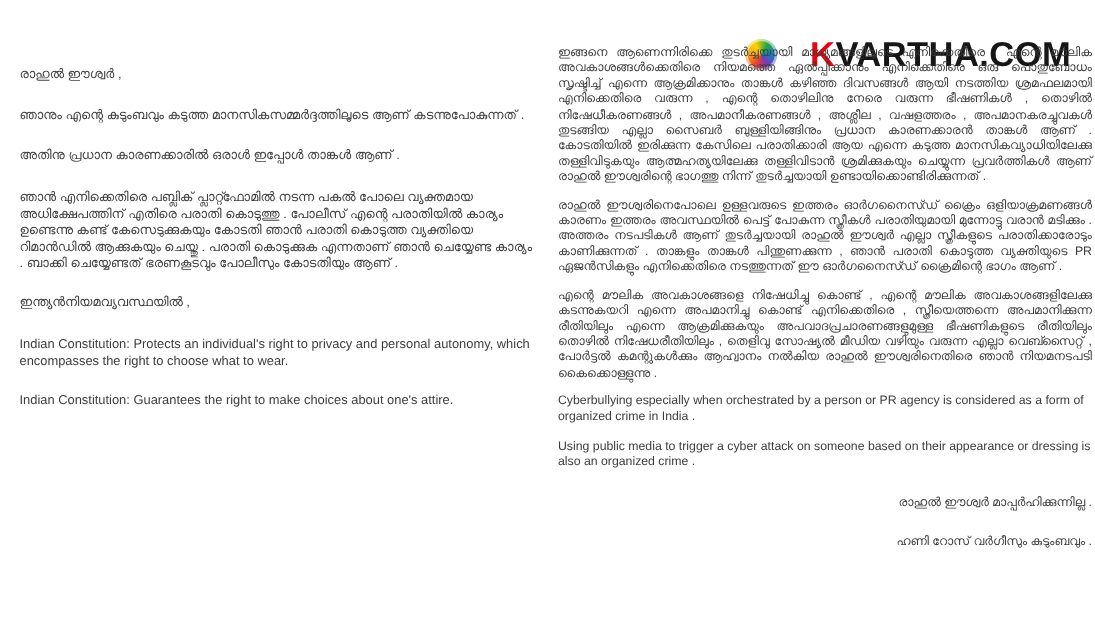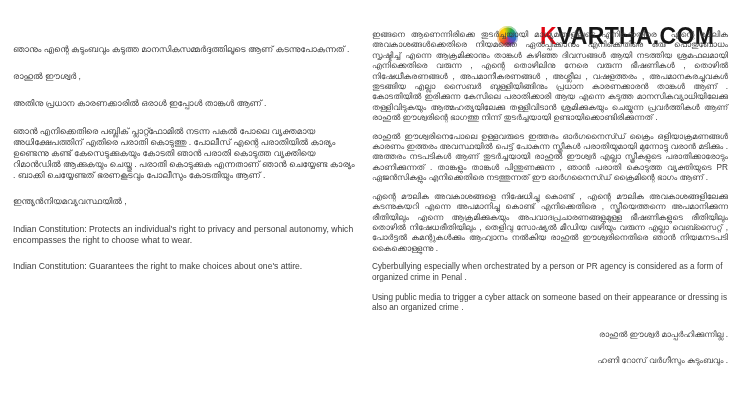--- a/index.html
+++ b/index.html
@@ -52,32 +52,32 @@
 <body>
 
 <div class="page">
 
   <header class="logo">
     <span class="logo-icon"></span>
     <span class="logo-text"><span class="logo-k">K</span><span>VARTHA.COM</span></span>
   </header>
 
   <section class="col col-left" lang="ml">
+    <p class="single">രാഹുൽ ഈശ്വർ ,</p>
     <p class="single">ഞാനും എന്റെ കുടുംബവും കടുത്ത മാനസികസമ്മർദ്ദത്തിലൂടെ ആണ് കടന്നുപോകുന്നത് .</p>
-    <p class="single">രാഹുൽ ഈശ്വർ ,</p>
     <p class="single">അതിനു പ്രധാന കാരണക്കാരിൽ ഒരാൾ ഇപ്പോൾ താങ്കൾ ആണ് .</p>
     <p>ഞാൻ എനിക്കെതിരെ പബ്ലിക് പ്ലാറ്റ്ഫോമിൽ നടന്ന പകൽ പോലെ വ്യക്തമായ അധിക്ഷേപത്തിന് എതിരെ പരാതി കൊടുത്തു . പോലീസ് എന്റെ പരാതിയിൽ കാര്യം ഉണ്ടെന്നു കണ്ട് കേസെടുക്കുകയും കോടതി ഞാൻ പരാതി കൊടുത്ത വ്യക്തിയെ റിമാൻഡിൽ ആക്കുകയും ചെയ്തു . പരാതി കൊടുക്കുക എന്നതാണ് ഞാൻ ചെയ്യേണ്ട കാര്യം . ബാക്കി ചെയ്യേണ്ടത് ഭരണകൂടവും പോലീസും കോടതിയും ആണ് .</p>
     <p class="single">ഇന്ത്യൻനിയമവ്യവസ്ഥയിൽ ,</p>
     <p lang="en">Indian Constitution: Protects an individual's right to privacy and personal autonomy, which encompasses the right to choose what to wear.</p>
     <p lang="en">Indian Constitution: Guarantees the right to make choices about one's attire.</p>
   </section>
 
   <section class="col col-right" lang="ml">
     <p>ഇങ്ങനെ ആണെന്നിരിക്കെ തുടർച്ചയായി മാധ്യമങ്ങളിലൂടെ എനിക്കെതിരെ , എന്റെ മൗലിക അവകാശങ്ങൾക്കെതിരെ നിയമത്തെ ഏൽപ്പിക്കാനും എനിക്കെതിരെ ഒരു പൊതുബോധം സൃഷ്ടിച്ച് എന്നെ ആക്രമിക്കാനും താങ്കൾ കഴിഞ്ഞ ദിവസങ്ങൾ ആയി നടത്തിയ ശ്രമഫലമായി എനിക്കെതിരെ വരുന്ന , എന്റെ തൊഴിലിനു നേരെ വരുന്ന ഭീഷണികൾ , തൊഴിൽ നിഷേധീകരണങ്ങൾ , അപമാനീകരണങ്ങൾ , അശ്ലീല , വഷളത്തരം , അപമാനകരച്ചുവകൾ തുടങ്ങിയ എല്ലാ സൈബർ ബുള്ളിയിങ്ങിനും പ്രധാന കാരണക്കാരൻ താങ്കൾ ആണ് . കോടതിയിൽ ഇരിക്കുന്ന കേസിലെ പരാതിക്കാരി ആയ എന്നെ കടുത്ത മാനസികവ്യാധിയിലേക്കു തള്ളിവിടുകയും ആത്മഹത്യയിലേക്കു തള്ളിവിടാൻ ശ്രമിക്കുകയും ചെയ്യുന്ന പ്രവർത്തികൾ ആണ് രാഹുൽ ഈശ്വരിന്റെ ഭാഗത്തു നിന്ന് തുടർച്ചയായി ഉണ്ടായിക്കൊണ്ടിരിക്കുന്നത് .</p>
     <p>രാഹുൽ ഈശ്വരിനെപോലെ ഉള്ളവരുടെ ഇത്തരം ഓർഗനൈസ്ഡ് ക്രൈം ഒളിയാക്രമണങ്ങൾ കാരണം ഇത്തരം അവസ്ഥയിൽ പെട്ട് പോകുന്ന സ്ത്രീകൾ പരാതിയുമായി മുന്നോട്ടു വരാൻ മടിക്കും . അത്തരം നടപടികൾ ആണ് തുടർച്ചയായി രാഹുൽ ഈശ്വർ എല്ലാ സ്ത്രീകളുടെ പരാതിക്കാരോടും കാണിക്കുന്നത് . താങ്കളും താങ്കൾ പിന്തുണക്കുന്ന , ഞാൻ പരാതി കൊടുത്ത വ്യക്തിയുടെ PR ഏജൻസികളും എനിക്കെതിരെ നടത്തുന്നത് ഈ ഓർഗനൈസ്ഡ് ക്രൈമിന്റെ ഭാഗം ആണ് .</p>
     <p>എന്റെ മൗലിക അവകാശങ്ങളെ നിഷേധിച്ചു കൊണ്ട് , എന്റെ മൗലിക അവകാശങ്ങളിലേക്കു കടന്നുകയറി എന്നെ അപമാനിച്ചു കൊണ്ട് എനിക്കെതിരെ , സ്ത്രീയെത്തന്നെ അപമാനിക്കുന്ന രീതിയിലും എന്നെ ആക്രമിക്കുകയും അപവാദപ്രചാരണങ്ങളുമുള്ള ഭീഷണികളുടെ രീതിയിലും തൊഴിൽ നിഷേധരീതിയിലും , തെളിവു സോഷ്യൽ മീഡിയ വഴിയും വരുന്ന എല്ലാ വെബ്സൈറ്റ് , പോർട്ടൽ കമന്റുകൾക്കും ആഹ്വാനം നൽകിയ രാഹുൽ ഈശ്വരിനെതിരെ ഞാൻ നിയമനടപടി കൈക്കൊള്ളുന്നു .</p>
-    <p class="en" lang="en">Cyberbullying especially when orchestrated by a person or PR agency is considered as a form of organized crime in Penal .</p>
+    <p class="en" lang="en">Cyberbullying especially when orchestrated by a person or PR agency is considered as a form of organized crime in India .</p>
     <p class="en" lang="en">Using public media to trigger a cyber attack on someone based on their appearance or dressing is also an organized crime .</p>
     <p class="signoff">രാഹുൽ ഈശ്വർ മാപ്പർഹിക്കുന്നില്ല .</p>
     <p class="signoff">ഹണി റോസ് വർഗീസും കുടുംബവും .</p>
   </section>
 
 </div>
 
 </body></html>

